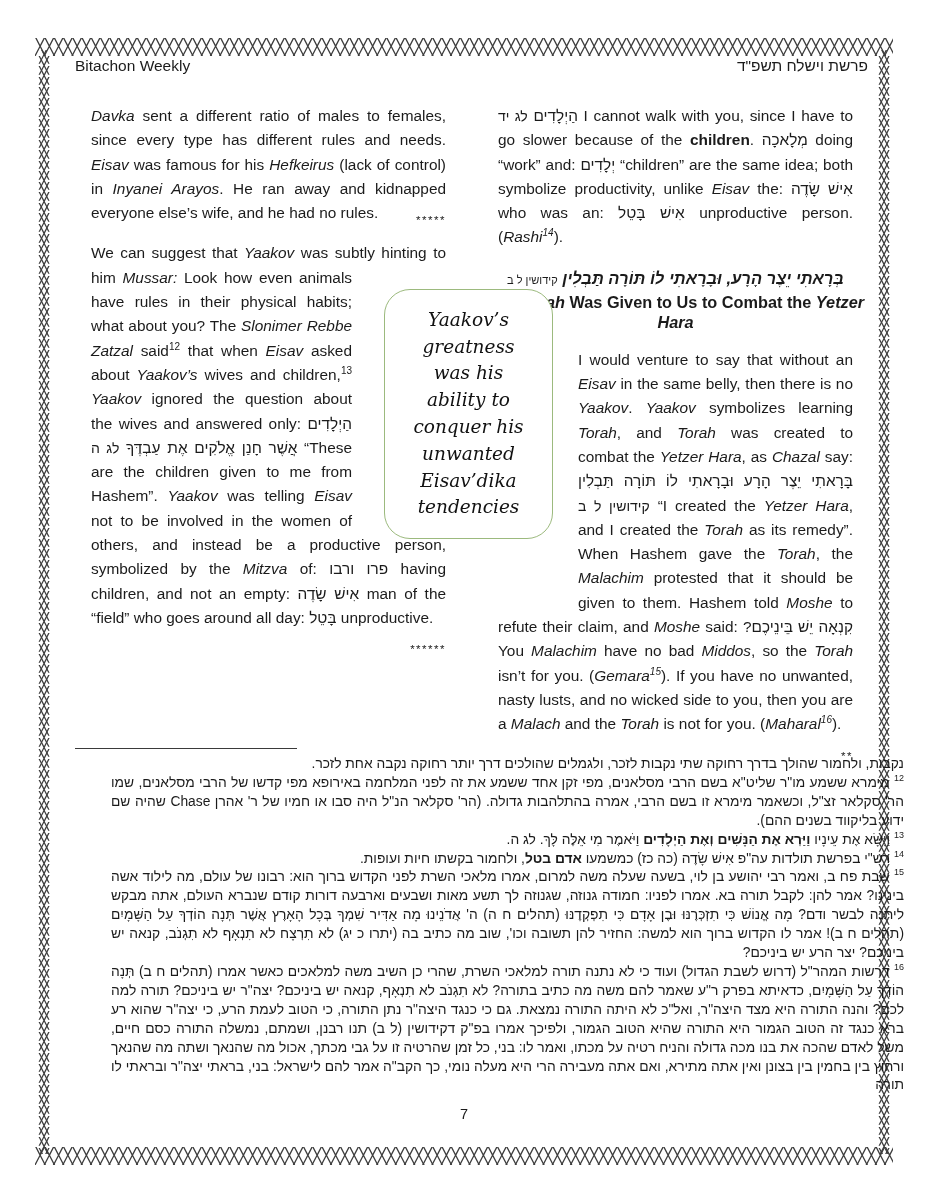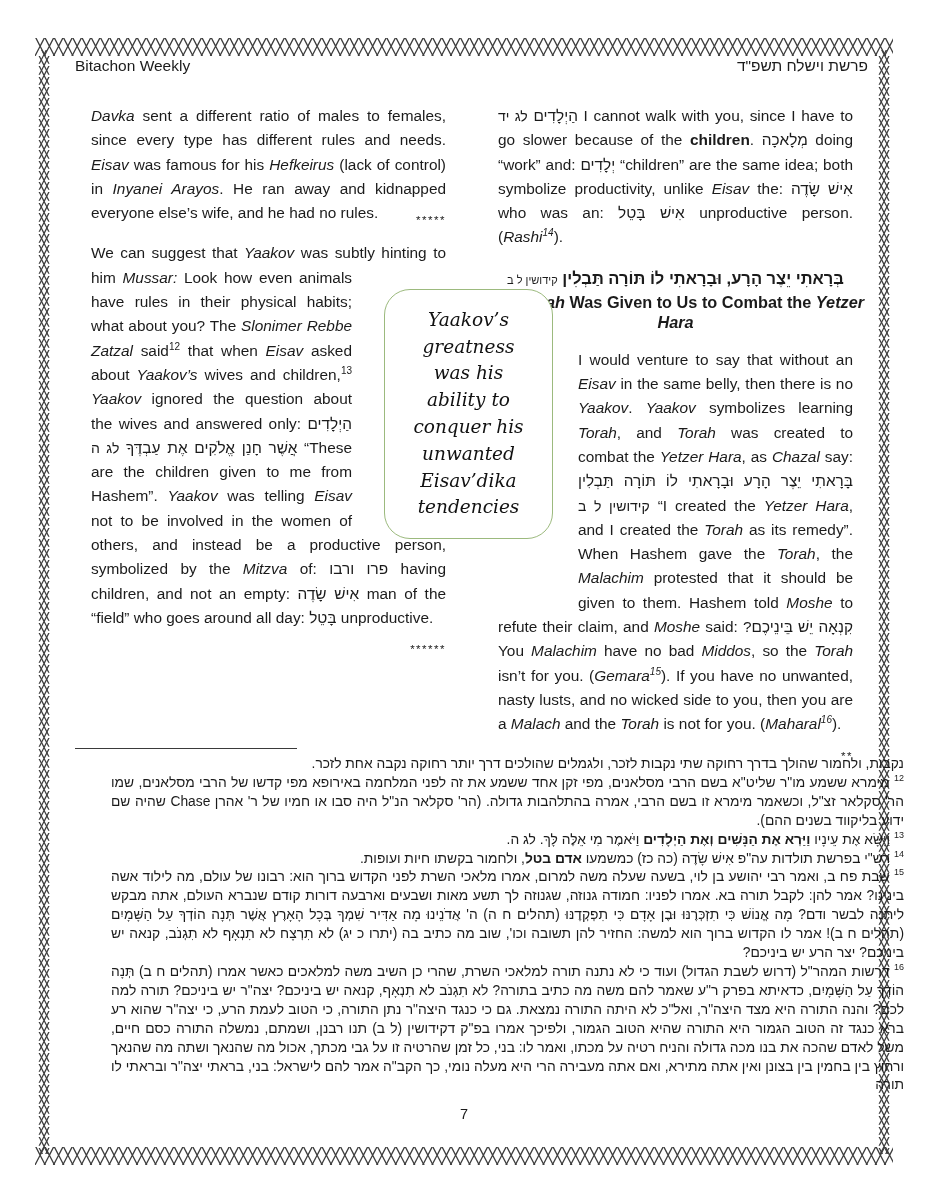--- a/index.html
+++ b/index.html
@@ -25,21 +25,21 @@
        font-size:15.4px;line-height:24.3px;}
   .colL{left:75px;}
   .colR{left:482px;}
   .col p{margin:16px;padding:0;}
   
   .s-n{}
   .s-i{font-style:italic;}
   .s-b{font-weight:700;}
   .s-bi{font-weight:700;font-style:italic;}
   .s-he{}
-  .s-heb{font-weight:700;}
+  .s-heb{font-weight:700;font-style:italic;}
   .s-hes{font-size:14px;}
   .s-sup{vertical-align:super;font-size:10px;line-height:0;}
   .s-isup{vertical-align:super;font-size:10px;line-height:0;font-style:italic;}
   .s-star{float:right;font-size:11.5px;letter-spacing:1.5px;padding-top:7px;}
   .s-floatR{float:right;width:94px;height:264px;}
   .s-floatL{float:left;width:80px;height:251px;}
   
   .h-heb{font-weight:700;text-align:center;font-size:16.5px;line-height:24px;direction:rtl;}
   .h-heb .s-hes{font-weight:400;font-size:11px;}
   .h-eng{font-weight:700;text-align:center;font-size:16.3px;line-height:20px;}

